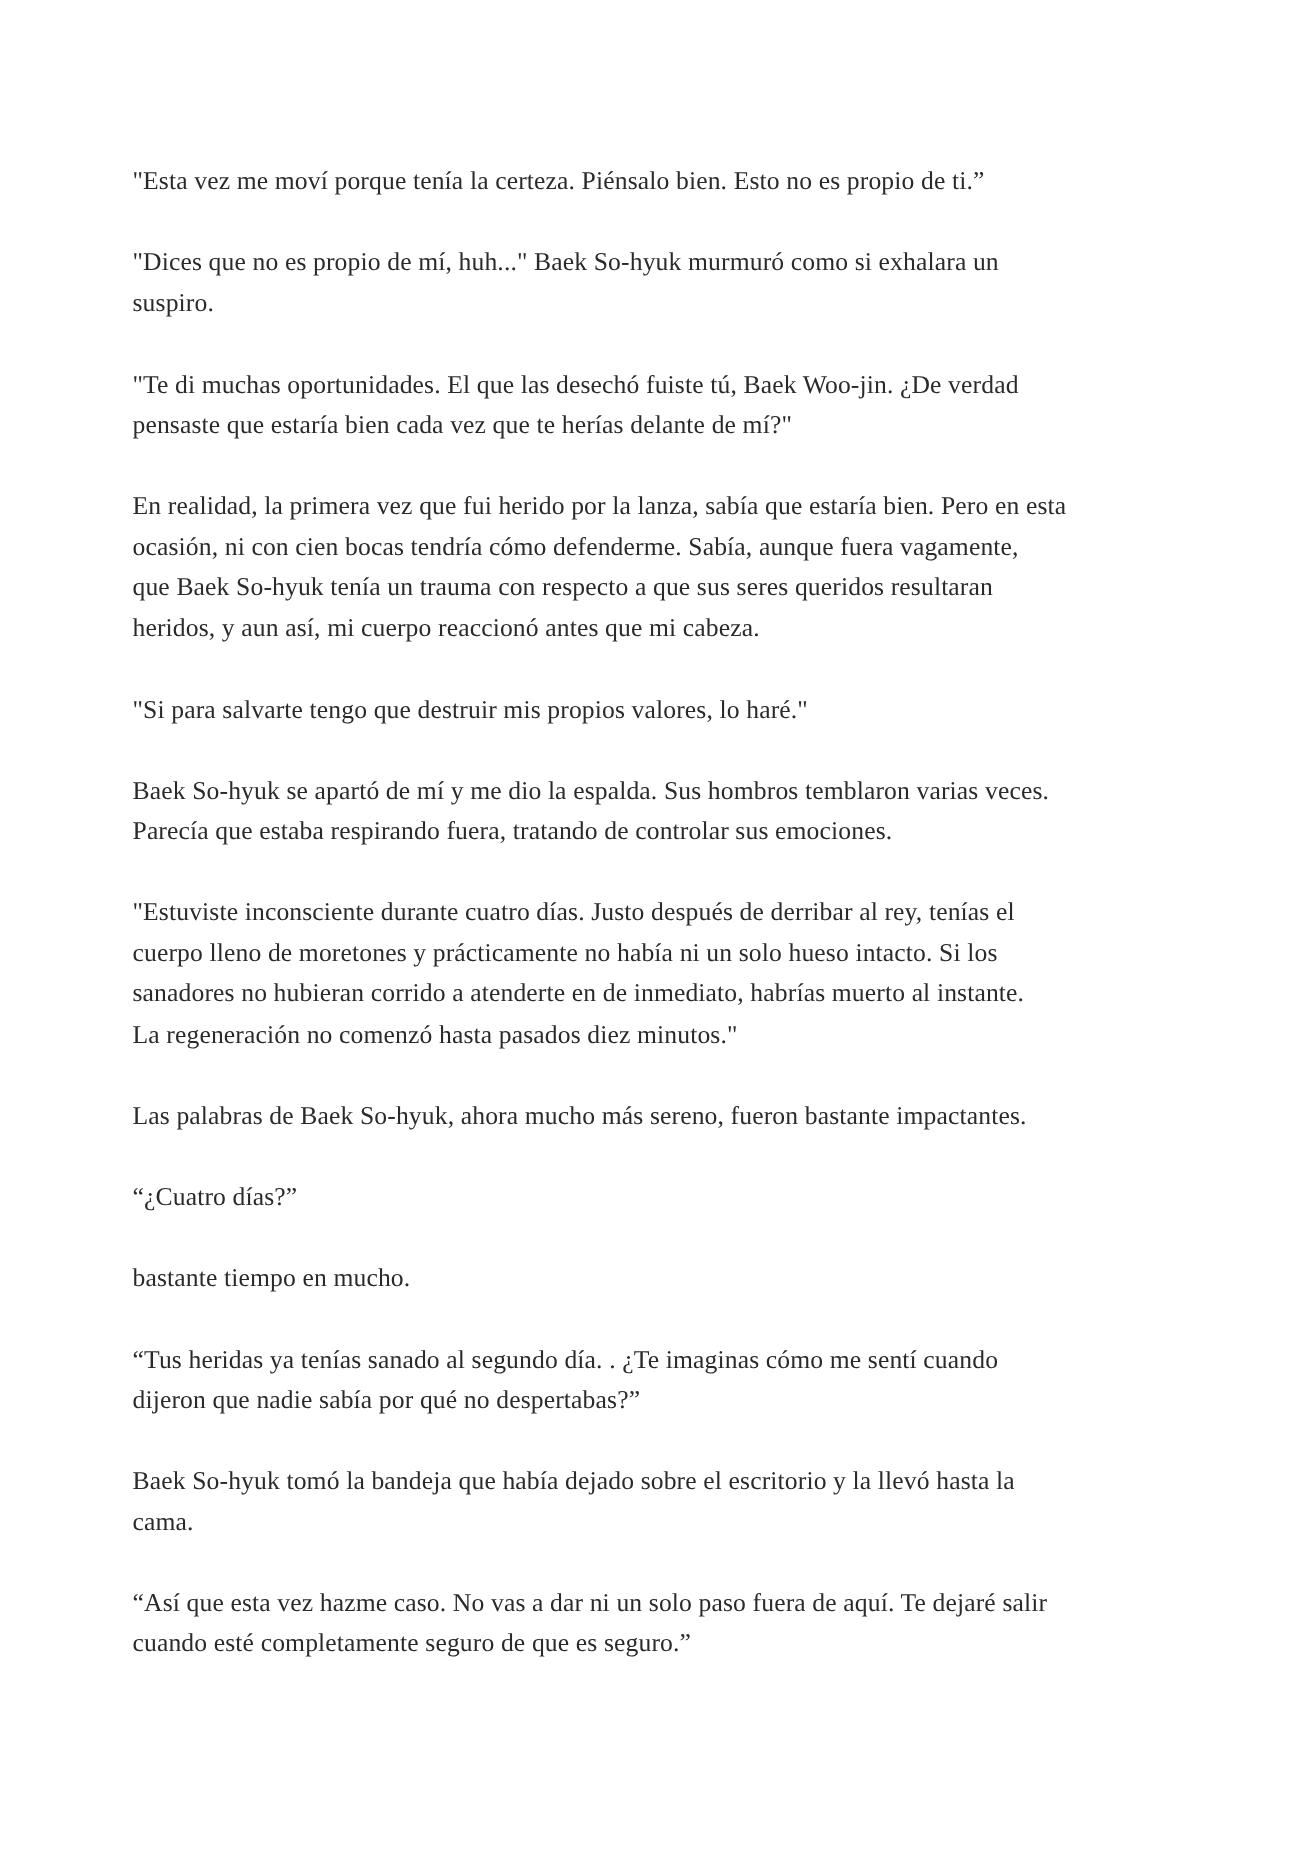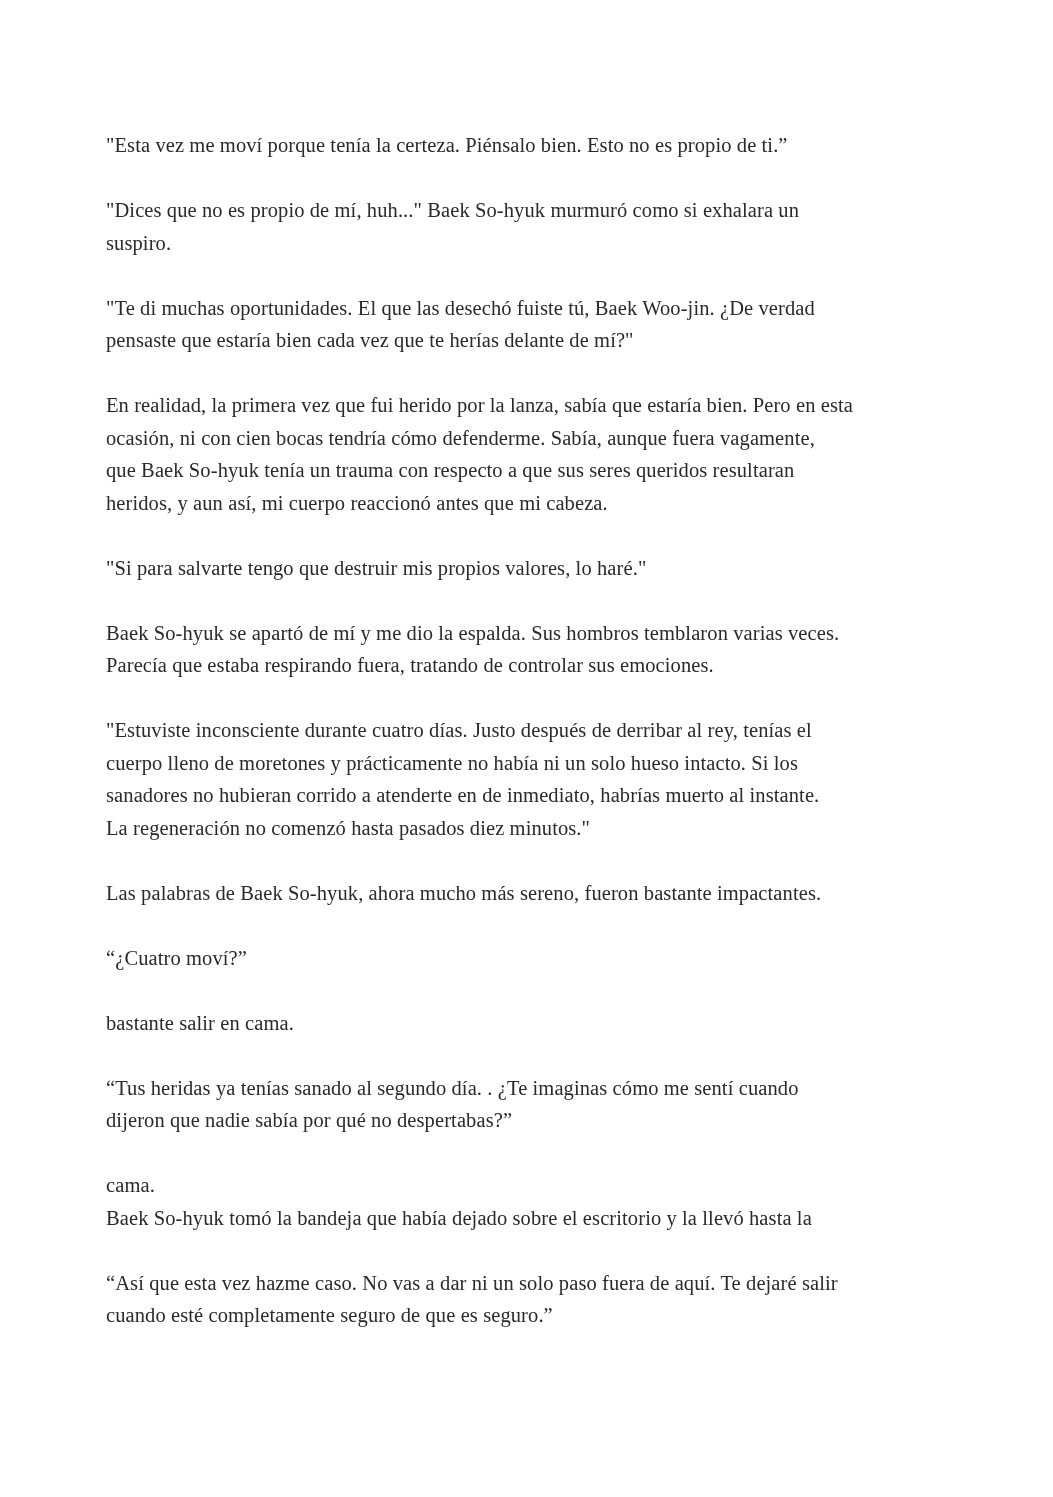--- a/index.html
+++ b/index.html
@@ -65,30 +65,30 @@
   <p>
     <span class="line">"Estuviste inconsciente durante cuatro días. Justo después de derribar al rey, tenías el</span>
     <span class="line">cuerpo lleno de moretones y prácticamente no había ni un solo hueso intacto. Si los</span>
     <span class="line">sanadores no hubieran corrido a atenderte en de inmediato, habrías muerto al instante.</span>
     <span class="line">La regeneración no comenzó hasta pasados diez minutos."</span>
   </p>
   <p>
     <span class="line">Las palabras de Baek So-hyuk, ahora mucho más sereno, fueron bastante impactantes.</span>
   </p>
   <p>
-    <span class="line">“¿Cuatro moví?”</span>
+    <span class="line">“¿Cuatro días?”</span>
   </p>
   <p>
-    <span class="line">bastante salir en cama.</span>
+    <span class="line">bastante tiempo en mucho.</span>
   </p>
   <p>
     <span class="line">“Tus heridas ya tenías sanado al segundo día. . ¿Te imaginas cómo me sentí cuando</span>
     <span class="line">dijeron que nadie sabía por qué no despertabas?”</span>
   </p>
   <p>
+    <span class="line">Baek So-hyuk tomó la bandeja que había dejado sobre el escritorio y la llevó hasta la</span>
     <span class="line">cama.</span>
-    <span class="line">Baek So-hyuk tomó la bandeja que había dejado sobre el escritorio y la llevó hasta la</span>
   </p>
   <p>
     <span class="line">“Así que esta vez hazme caso. No vas a dar ni un solo paso fuera de aquí. Te dejaré salir</span>
     <span class="line">cuando esté completamente seguro de que es seguro.”</span>
   </p>
 </div>
 
 </body></html>

